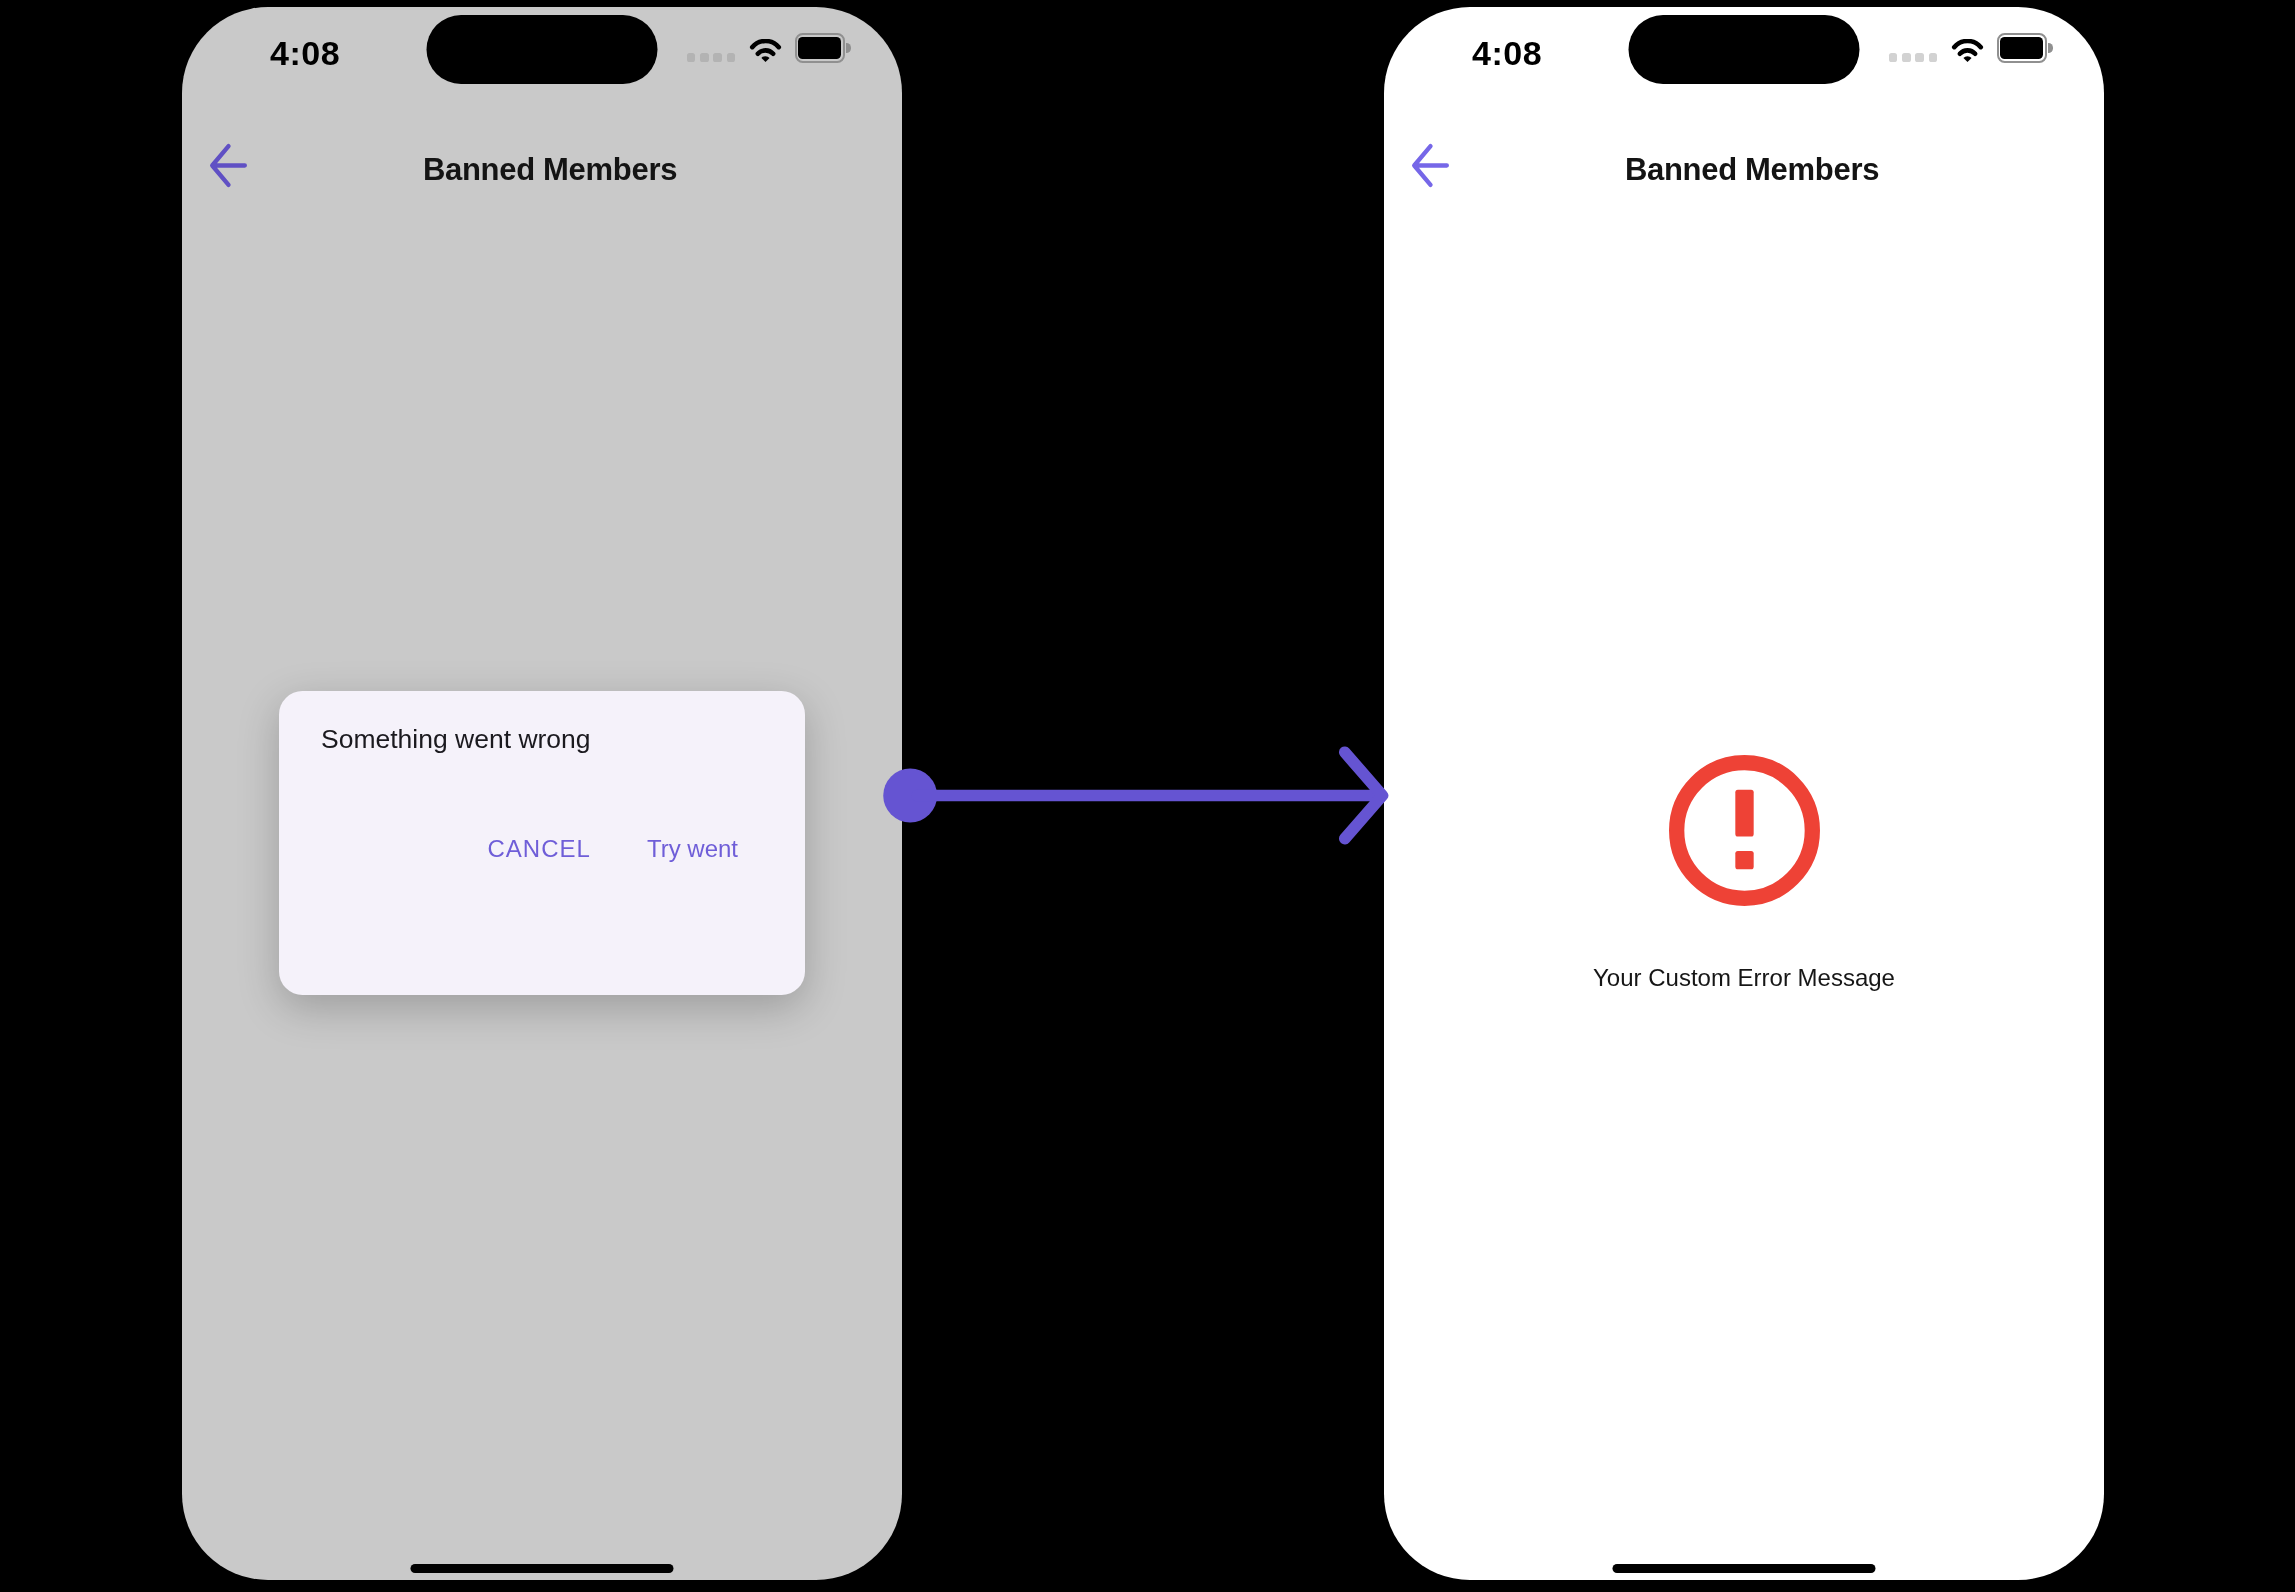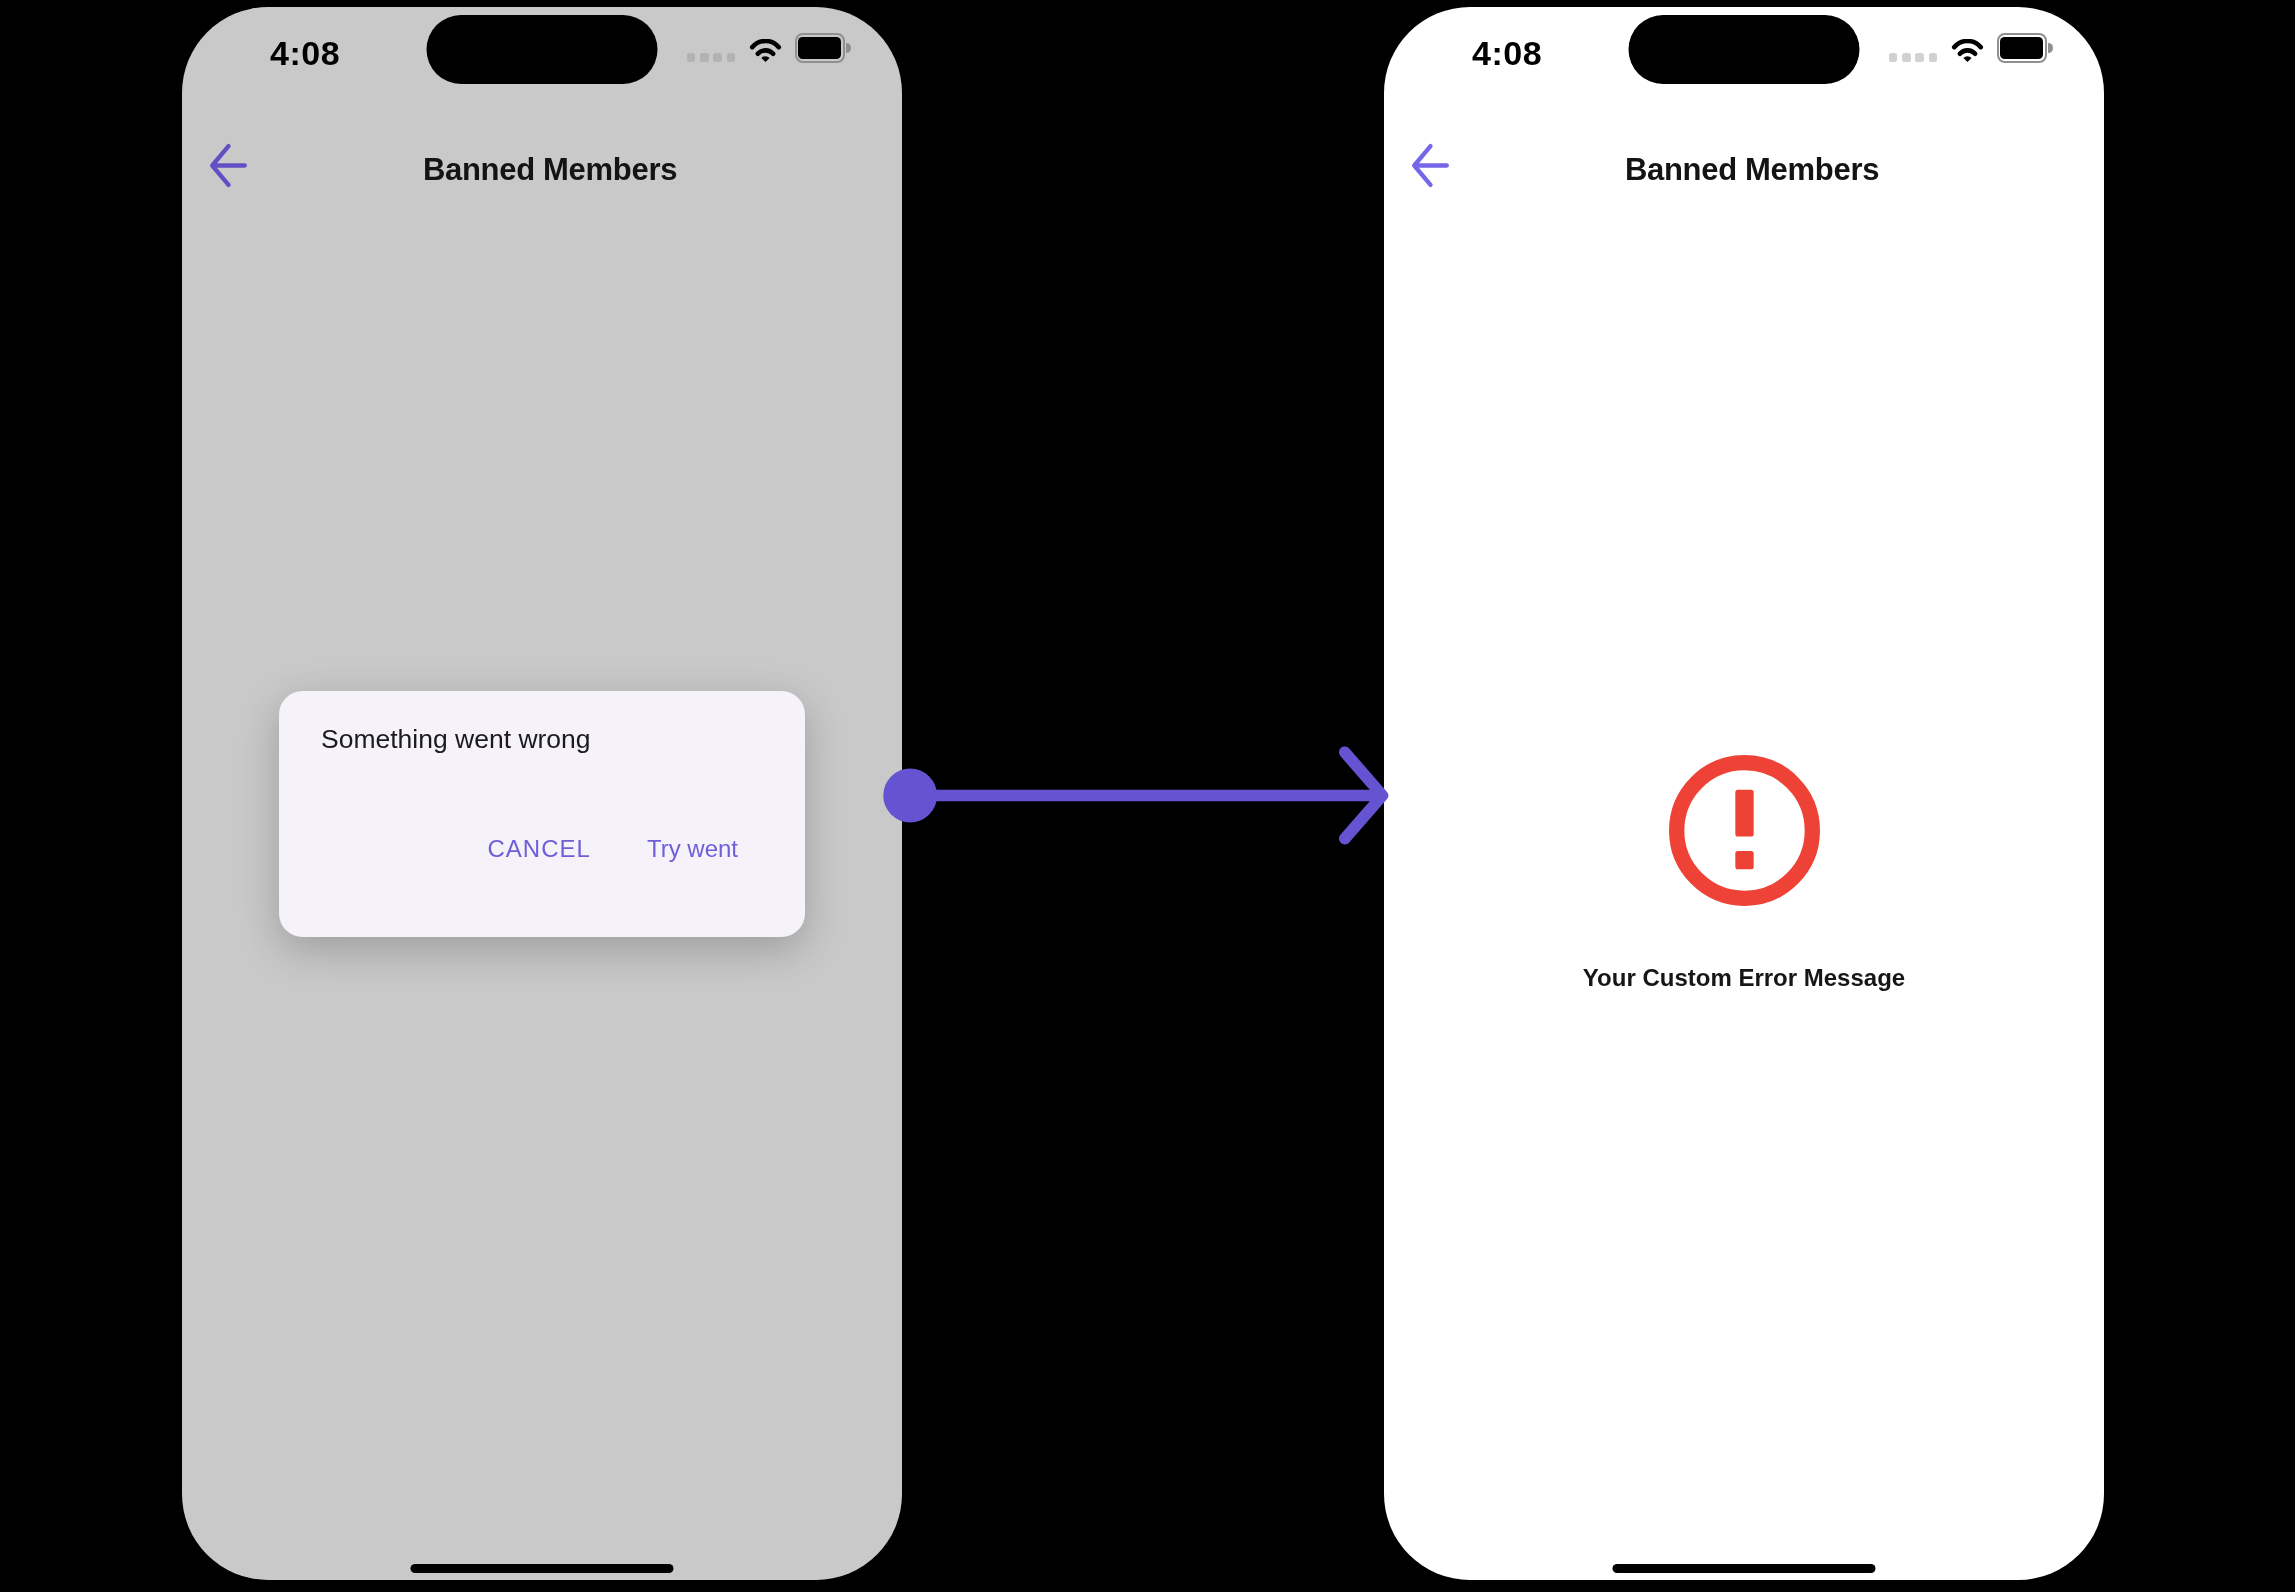--- a/index.html
+++ b/index.html
@@ -52,21 +52,21 @@
   .phone.left  .back path { stroke:#6050C4; }
   .phone.right .back path { stroke:#7667E8; }
   .title {
     position:absolute; top:145px; left:0; width:100%; margin:0;
     text-align:center; font-size:31px; font-weight:700;
     letter-spacing:-0.3px; color:#141414;padding-left:8px;
   }
 
   
   .dialog {
-    position:absolute; left:97px; top:684px; width:526px; height:246px;
+    position:absolute; left:97px; top:684px; width:526px; height:304px;
     background:#F5F2FA; border-radius:23.5px;
     box-shadow:0 12.2px 41px rgba(0,0,0,0.22);
   }
   .dialog-title {
     position:absolute; left:42px; top:33px;
     font-size:26.5px; font-weight:500; color:#1B1A1F;
   }
   .dialog-actions {
     position:absolute; right:67px; top:144px; display:flex; gap:56px;
   }
@@ -75,21 +75,21 @@
     background:none; border:none; padding:0; cursor:pointer; white-space:nowrap;
   }
   .dbtn.cancel { letter-spacing:1px;margin-left:24px; }
 
   
   .error-view {
     position:absolute; left:0; top:747px; width:100%;
     display:flex; flex-direction:column; align-items:center;
   }
   .err-icon { display:block; width:153px; height:153px; }
-  .err-msg { margin-top:57px; font-size:24px; font-weight:700; color:#161616; }
+  .err-msg { margin-top:57px; font-size:24px; font-weight:400; color:#161616; }
 
   
   .home {
     position:absolute; bottom:6.6px; left:50%; transform:translateX(-50%);
     width:263px; height:9.7px; border-radius:5.1px; background:#000;
   }
 
   
   .connector {
     position:absolute; left:868px; top:735px; width:551px; height:122px;

